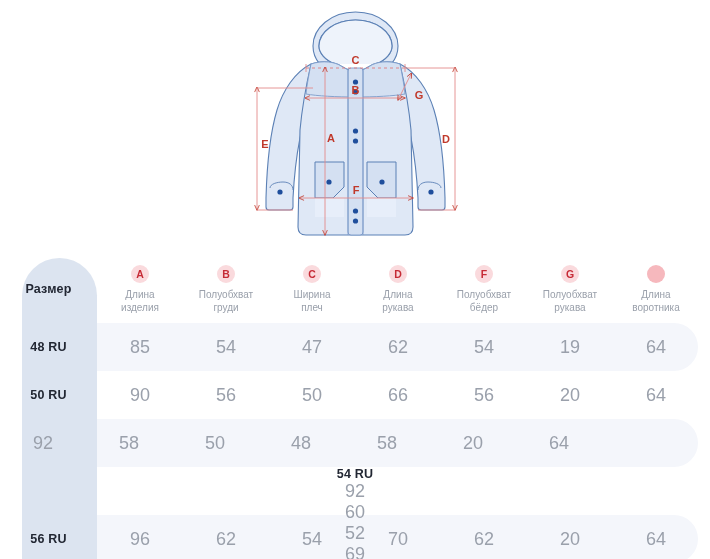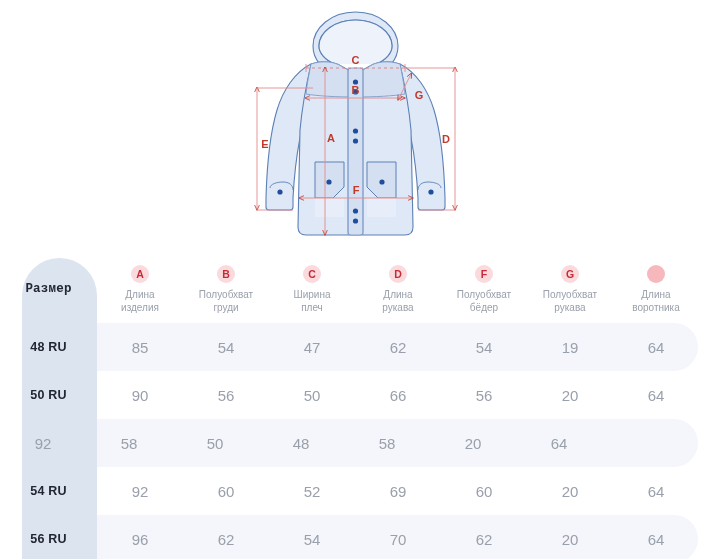--- a/index.html
+++ b/index.html
@@ -76,29 +76,29 @@
     font-size: 10.5px; font-weight: bold;
     line-height: 18px; text-align: center;
     margin-bottom: 5px;
   }
   .badge.blank { background: #f6b8bd; color: transparent; }
   .hdr-label {
     font-size: 10px; color: #9aa0ab; line-height: 13px;
     font-weight: normal; white-space: pre-line;
   }
   .hdr-row .cell-size .hdr-label {
-    font-size: 12.5px; font-weight: bold; color:#222733;font-family:Liberation Mono, monospace;
+    font-size: 12.5px; font-weight: bold; color:#222733;
   }
 
   .data-row { height: 48px; align-items: center; }
   .data-row .cell-size {
     height:48px;
     align-items:center; justify-content:center;
   }
-  .val { font-size: 15px; color: #9aa0ab; }
+  .val { font-size: 18px; color: #9aa0ab; }
 </style>
 </head>
 <body>
 
 <div id="page">
 
   <div id="diagram-wrap">
     <svg width="225" height="250" viewBox="0 0 225 250" xmlns="http://www.w3.org/2000/svg">
       <defs>
         <marker id="ar" markerWidth="7" markerHeight="7" refX="5.5" refY="3" orient="auto">
@@ -279,21 +279,21 @@
       <div class="data-row" style="top:164px;">
         <div class="cell cell-m val">92</div>
         <div class="cell cell-m val">58</div>
         <div class="cell cell-m val">50</div>
         <div class="cell cell-m val">48</div>
         <div class="cell cell-m val">58</div>
         <div class="cell cell-m val">20</div>
         <div class="cell cell-m val">64</div>
       </div>
 
-      <div class="data-row" style="top:212px;">
+      <div class="data-row" style="top:212px;flex-direction:column;">
         <div class="cell cell-size">54 RU</div>
         <div class="cell cell-m val">92</div>
         <div class="cell cell-m val">60</div>
         <div class="cell cell-m val">52</div>
         <div class="cell cell-m val">69</div>
         <div class="cell cell-m val">60</div>
         <div class="cell cell-m val">20</div>
         <div class="cell cell-m val">64</div>
       </div>
 

